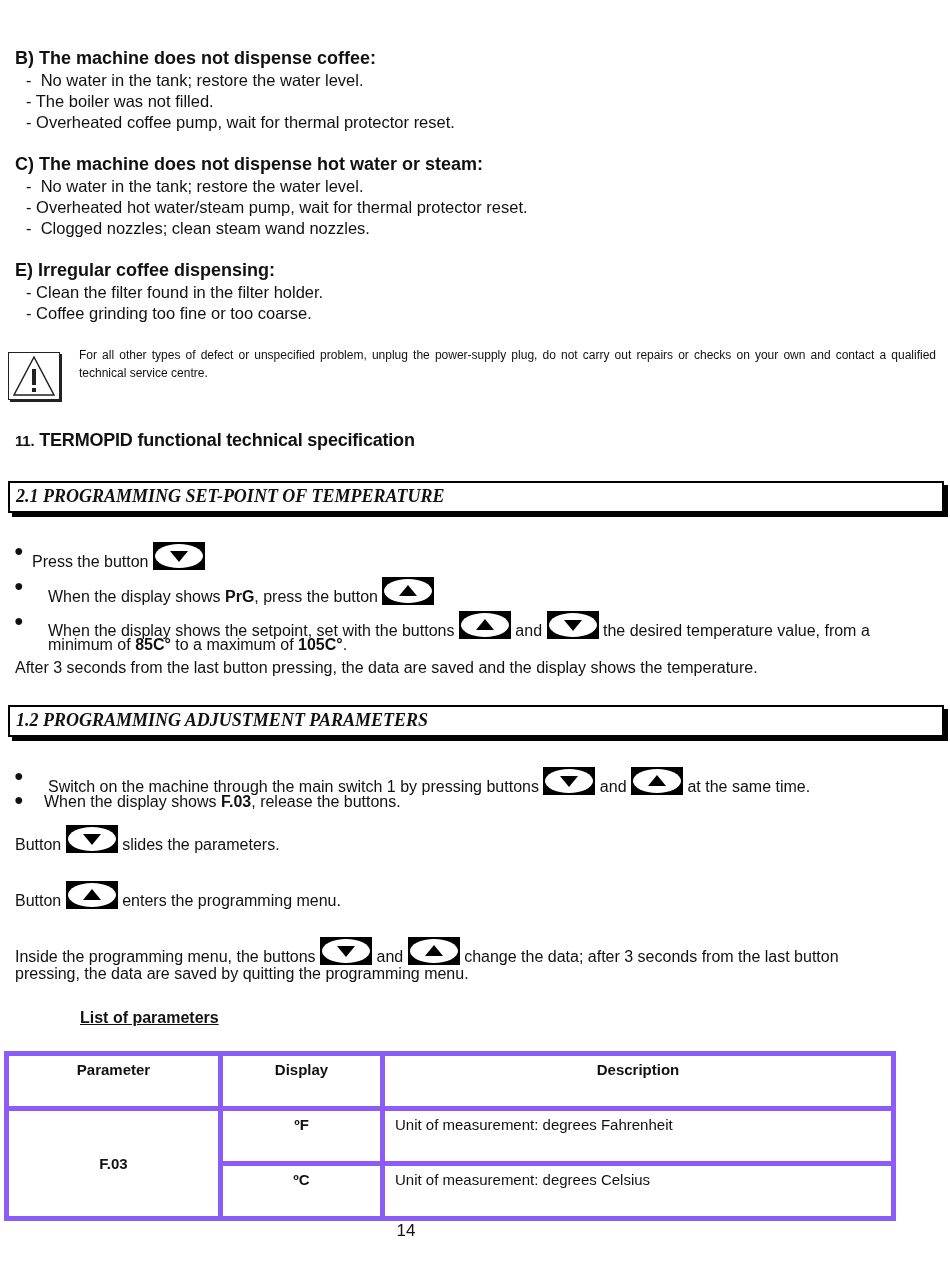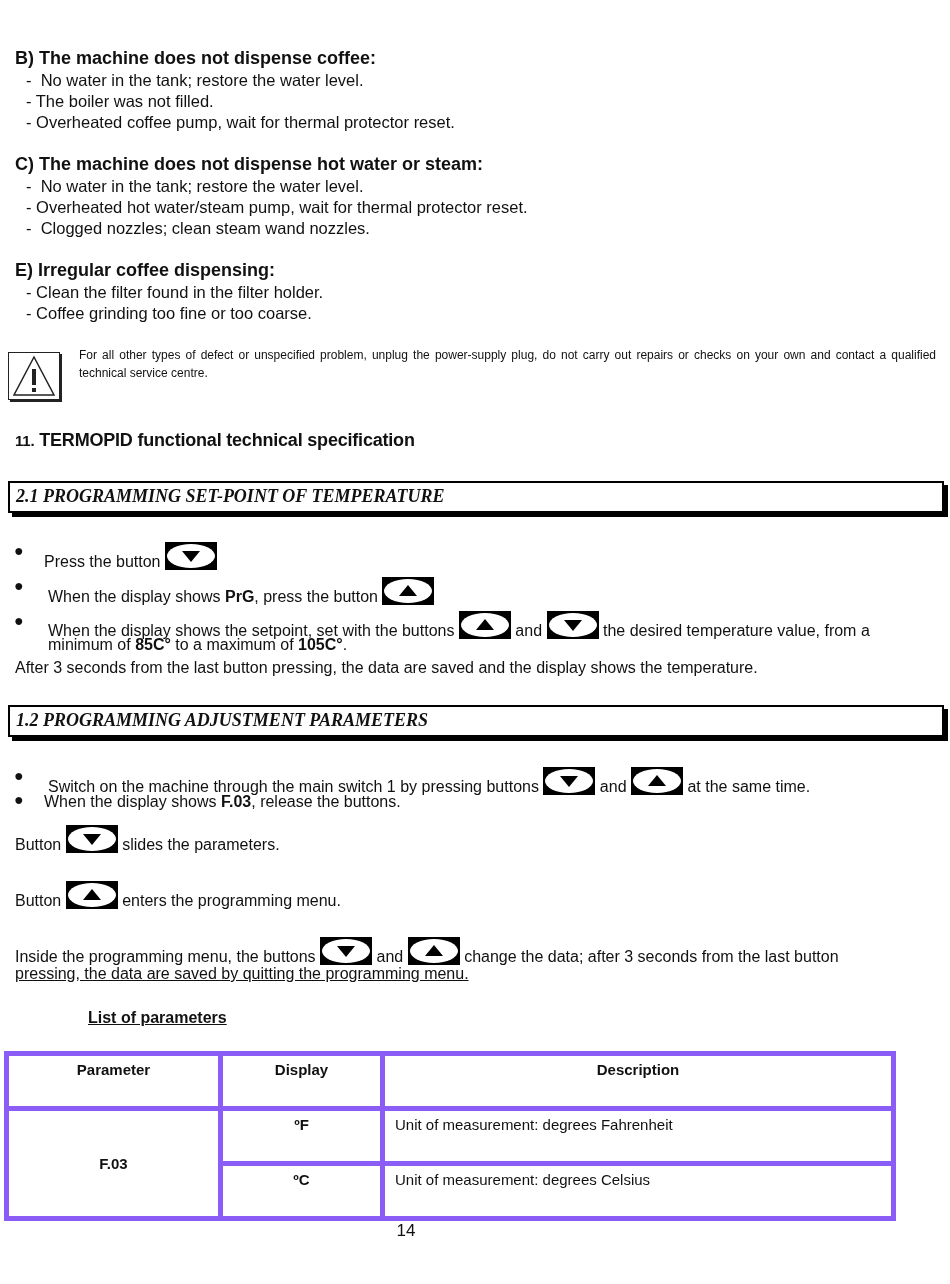--- a/index.html
+++ b/index.html
@@ -68,21 +68,21 @@
   <span class="num">11.</span>
   <span>TERMOPID functional technical specification</span>
 </div>
 
 <div class="abs banner" style="top:481px;">
   <span class="serif-it">2.1  PROGRAMMING  SET-POINT OF TEMPERATURE</span>
 </div>
 
 <div class="abs calibri" style="left:0; top:532px; width:950px;">
   <span class="bullet" style="top:10px;">●</span>
-  <div class="btext" style="position:absolute; left:44px; top:10px;">
+  <div class="btext" style="position:absolute; left:32px; top:10px;">
     <span>Press the button</span>
     <span class="kbtn">
       <svg width="52" height="28" viewBox="0 0 52 28">
           <ellipse cx="26" cy="14" rx="24" ry="12" fill="#fff"></ellipse>
           <polygon points="17,9 35,9 26,20" fill="#000"></polygon>
         </svg>
     </span>
   </div>
 </div>
 
@@ -189,23 +189,23 @@
   </span>
   <span>and</span>
   <span class="kbtn">
     <svg width="52" height="28" viewBox="0 0 52 28">
         <ellipse cx="26" cy="14" rx="24" ry="12" fill="#fff"></ellipse>
         <polygon points="17,19 35,19 26,8" fill="#000"></polygon>
       </svg>
   </span>
   <span>change the data; after 3 seconds from the last button</span>
 </div>
-<div class="abs calibri btext" style="left:15px; top:963px;text-decoration:underline;">pressing, the data are saved by quitting the programming menu.</div>
-
-<div class="abs calibri" style="left:88px; top:1009px; font-size:16px; font-weight:bold; text-decoration:underline;">List of parameters</div>
+<div class="abs calibri btext" style="left:15px; top:963px;">pressing, the data are saved by quitting the programming menu.</div>
+
+<div class="abs calibri" style="left:80px; top:1009px; font-size:16px; font-weight:bold; text-decoration:underline;">List of parameters</div>
 
 <table class="params">
   <tbody>
       <tr>
     <th class="c-param">Parameter</th>
     <th class="c-disp" style="padding-top:5px;">Display</th>
     <th>Description</th>
   </tr>
   <tr>
     <td class="pname" rowspan="2">F.03</td>

